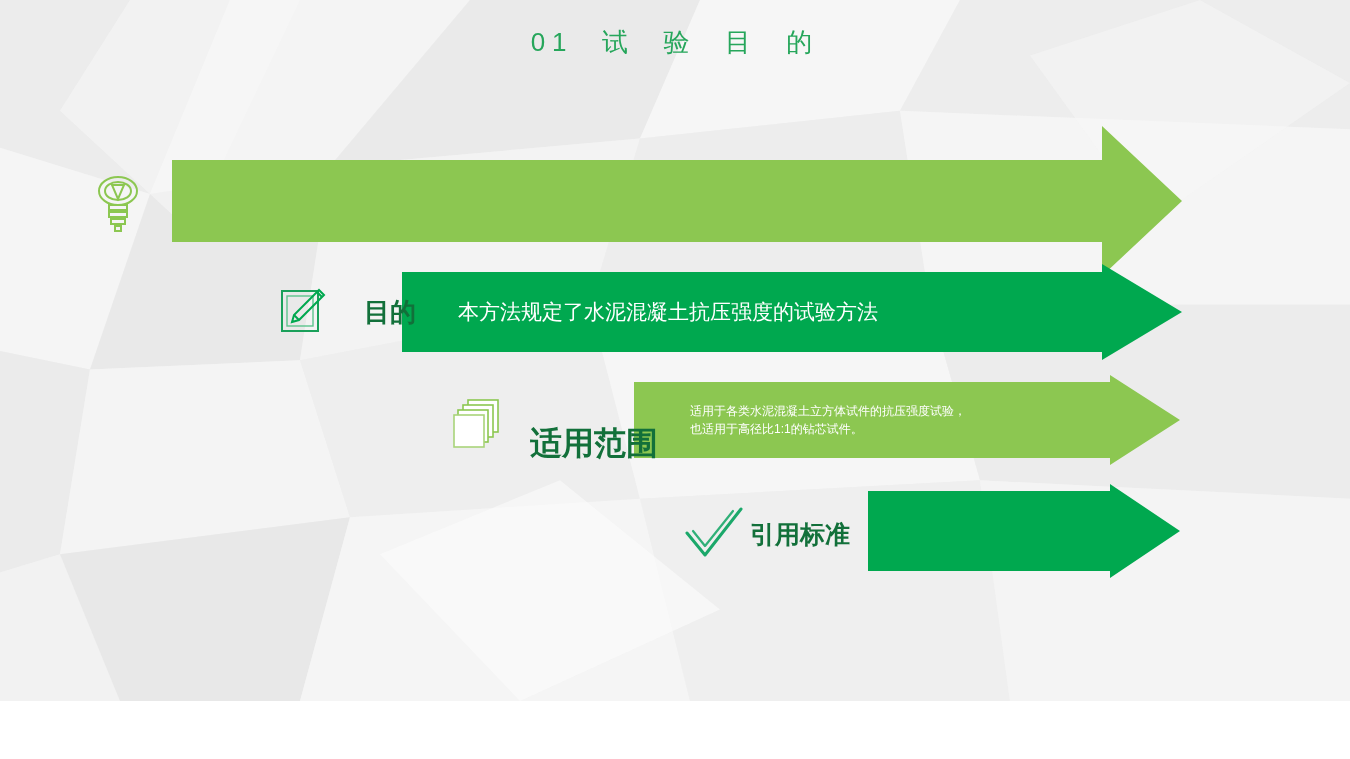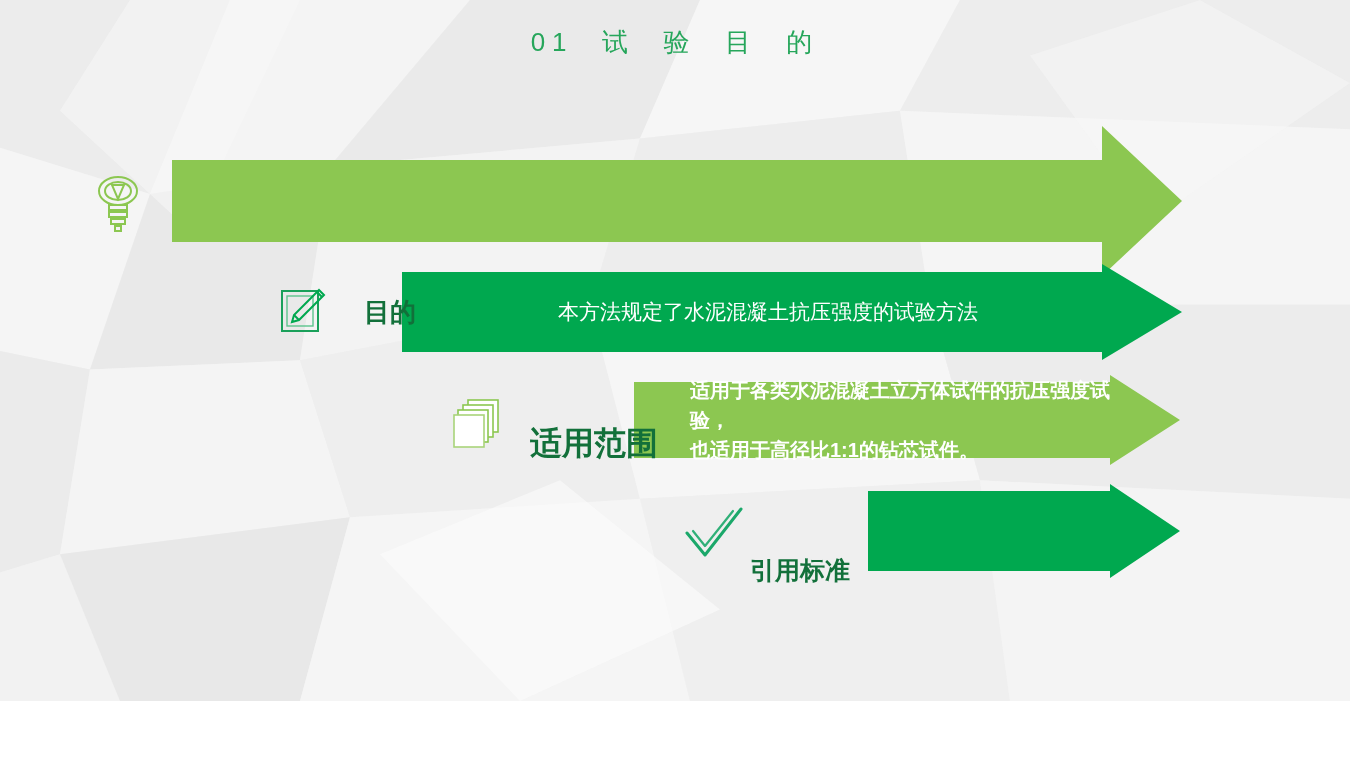--- a/index.html
+++ b/index.html
@@ -133,30 +133,30 @@
       <svg class="arrow-svg" width="1010" height="150" viewBox="0 0 1010 150">
         <polygon points="0,34 930,34 930,0 1010,75 930,150 930,116 0,116" fill="#8CC751"></polygon>
       </svg>
     </div>
 
     <div class="arrow-wrap" style="left:402px; top:264px;">
       <svg class="arrow-svg" width="780" height="96" viewBox="0 0 780 96">
         <polygon points="0,8 700,8 700,0 780,48 700,96 700,88 0,88" fill="#00A84F"></polygon>
       </svg>
     </div>
-    <div class="arrow-text" style="left:458px; top:272px; width:620px; height:80px; font-size:21px; line-height:1.45;align-items:center;">
+    <div class="arrow-text" style="left:458px; top:272px; width:620px; height:80px; font-size:21px; line-height:1.45;">
       <div>本方法规定了水泥混凝土抗压强度的试验方法</div>
     </div>
 
     <div class="arrow-wrap" style="left:634px; top:375px;">
       <svg class="arrow-svg" width="546" height="90" viewBox="0 0 546 90">
         <polygon points="0,7 476,7 476,0 546,45 476,90 476,83 0,83" fill="#8CC751"></polygon>
       </svg>
     </div>
-    <div class="arrow-text" style="left:690px; top:390px; width:450px; height:60px; font-size:20px; line-height:1.5;font-weight:bold;">
+    <div class="arrow-text" style="left:690px; top:390px; width:450px; height:60px; font-size:12px; line-height:1.5;">
       <div>适用于各类水泥混凝土立方体试件的抗压强度试验，</div>
       <div>也适用于高径比1:1的钻芯试件。</div>
     </div>
 
     <div class="arrow-wrap" style="left:868px; top:484px;">
       <svg class="arrow-svg" width="312" height="94" viewBox="0 0 312 94">
         <polygon points="0,7 242,7 242,0 312,47 242,94 242,87 0,87" fill="#00A84F"></polygon>
       </svg>
     </div>
   </div>
@@ -194,15 +194,15 @@
 
   <div class="row-icon" style="left:683px; top:505px; width:62px; height:56px;">
     <svg width="62" height="56" viewBox="0 0 62 56" fill="none" stroke="#1BA86A" stroke-width="3" stroke-linecap="round" stroke-linejoin="round">
       <path d="M4 28 L22 50 L58 4"></path>
       <path d="M10 26 L22 41 L50 6" stroke="#1BA86A" stroke-width="2.2" opacity="0.9"></path>
     </svg>
   </div>
 
   <div class="row-label" style="left:364px; top:295px; font-size:26px;">目的</div>
   <div class="row-label" style="left:530px; top:406px; font-size:32px;margin-top:16px;">适用范围</div>
-  <div class="row-label" style="left:750px; top:518px; font-size:25px;margin-top:36px;">引用标准</div>
+  <div class="row-label" style="left:750px; top:518px; font-size:25px;">引用标准</div>
 
 </div>
 
 </body></html>

